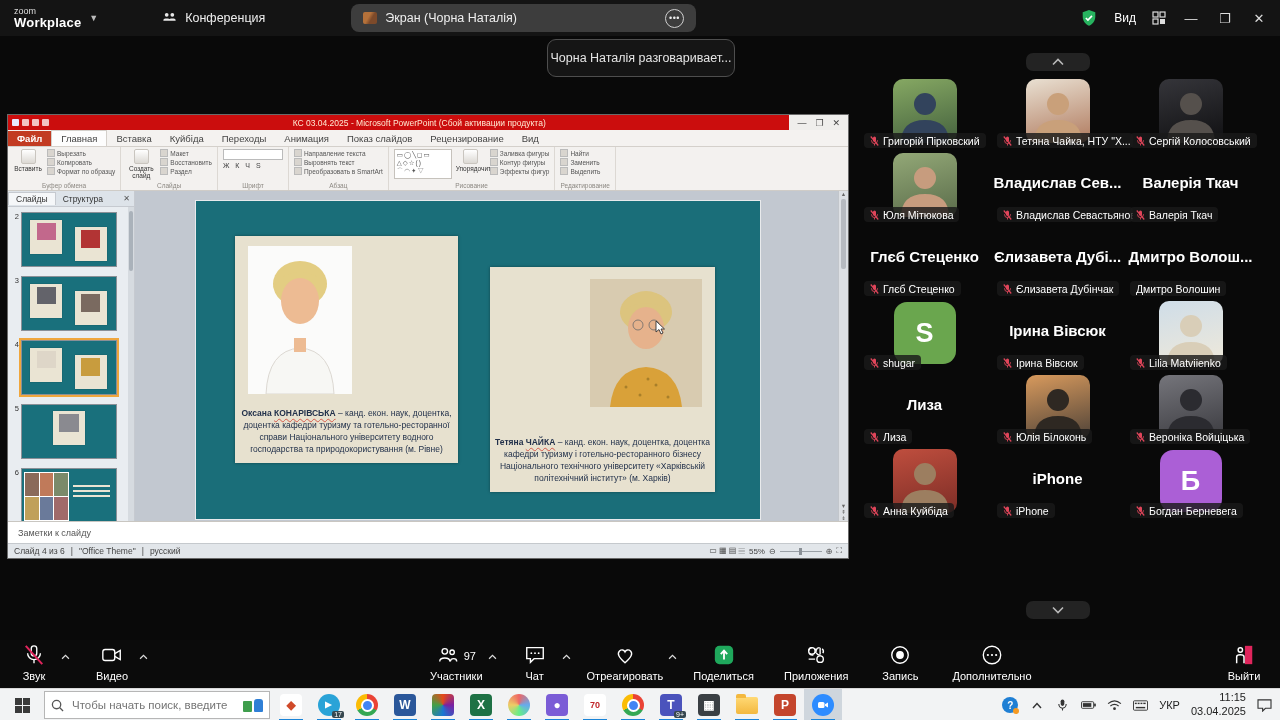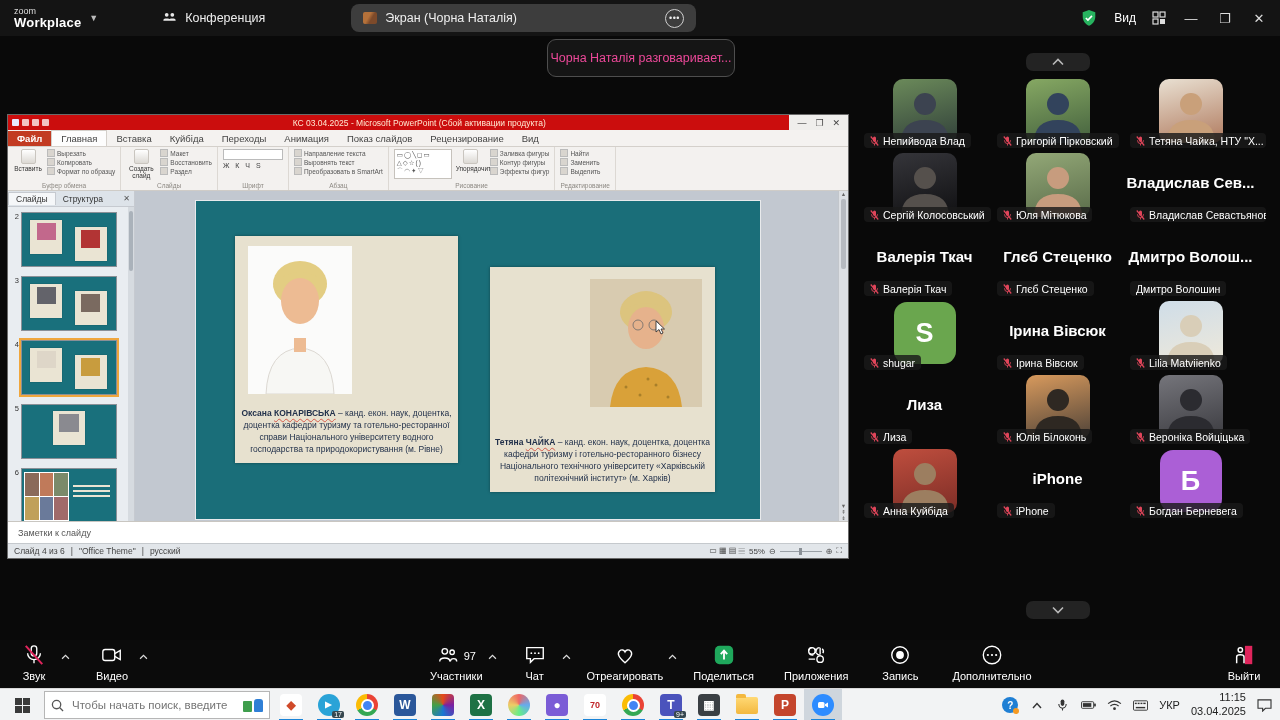--- a/index.html
+++ b/index.html
@@ -17,21 +17,21 @@
   .ztab-pill{margin-left:86px;background:#3d3d3d;border-radius:8px;height:28px;padding:0 12px;display:flex;align-items:center;gap:8px;}
   .mini-shot{width:14px;height:12px;border-radius:2px;background:linear-gradient(120deg,#b4713a 40%,#7d4a2a 60%);}
   .ellipsis-btn{width:17px;height:17px;border:1.3px solid #cfcfcf;border-radius:50%;display:flex;align-items:center;justify-content:center;font-size:9px;color:#eee;letter-spacing:.5px;margin-left:140px;}
   .tb-right{margin-left:auto;display:flex;align-items:center;gap:16px;margin-right:12px;}
   .shield{width:18px;height:18px;}
   .viewlbl{font-size:12px;}
   .grid-ic{width:14px;height:14px;}
   .winbtn{font-size:13px;color:#ddd;width:18px;text-align:center;}
 
   
-  #speakNote{position:absolute;left:547px;top:39px;width:186px;height:36px;background:#151515;border:1px solid #4e4e4e;border-radius:9px;color:#ec4899;font-size:12.5px;display:flex;align-items:center;justify-content:center;}
+  #speakNote{position:absolute;left:547px;top:39px;width:186px;height:36px;background:#151515;border:1px solid #4e4e4e;border-radius:9px;color:#e5e5e5;font-size:12.5px;display:flex;align-items:center;justify-content:center;}
 
   
   #ppt{position:absolute;left:8px;top:115px;width:840px;height:443px;background:#f2f0ee;display:flex;flex-direction:column;box-shadow:0 0 0 1px #6a6a6a;}
   #ppt-title{height:15px;background:#cb0d0d;display:flex;align-items:center;color:#ffe9d2;font-size:8.5px;}
   .qat{display:flex;gap:3px;margin-left:4px;align-items:center;}
   .qat span{width:7px;height:7px;background:rgba(255,255,255,.75);border-radius:1px;display:block;}
   .qat .q-ppt{background:#e8e8ff;}
   #ppt-title .t{flex:1;text-align:center;}
   .ppt-winbtns{background:#efeeec;height:100%;display:flex;align-items:center;color:#444;font-size:9px;gap:9px;padding:0 8px;}
   #ppt-tabs{height:16px;background:#f4f2f0;border-bottom:1px solid #d4d0cb;display:flex;align-items:flex-end;font-size:9.5px;color:#444;}
@@ -425,40 +425,20 @@
   </div>
 </div>
 
 <div class="scrollbtn" id="scrollUp">
   <svg width="12" height="8" viewBox="0 0 12 8">
         <path d="M1 6.5 L6 1.5 L11 6.5" stroke="#b9b9b9" stroke-width="1.6" fill="none"></path>
       </svg>
 </div>
 <div id="pgrid">
       <div class="tile">
-    <div class="tile-photo" style="display: block; background: linear-gradient(165deg, rgb(107, 138, 90), rgb(49, 64, 58)); color: rgb(60, 67, 80);">
-      <svg viewBox="0 0 64 64">
-            <circle cx="32" cy="25" r="11" fill="currentColor"></circle>
-            <path d="M8 64 Q8 41 32 41 Q56 41 56 64 Z" fill="currentColor"></path>
-          </svg>
-    </div>
-
-    <div class="tile-name">
-      <svg class="micico" viewBox="0 0 12 14">
-            <g fill="#e0455a">
-              <rect x="4" y="1" width="4" height="7" rx="2"></rect>
-            </g>
-            <path d="M2 6 a4 4.5 0 0 0 8 0" fill="none" stroke="#e0455a" stroke-width="1.2"></path>
-            <line x1="6" y1="10.5" x2="6" y2="13" stroke="#e0455a" stroke-width="1.2"></line>
-            <line x1="1" y1="1" x2="11" y2="13" stroke="#e0455a" stroke-width="1.6"></line>
-          </svg>
-      <span class="nm">Непийвода Влад</span>
-    </div>
-  </div>
-      <div class="tile">
     <div class="tile-photo" style="display: block; background: linear-gradient(165deg, rgb(134, 168, 99), rgb(68, 97, 62)); color: rgb(50, 67, 92);">
       <svg viewBox="0 0 64 64">
             <circle cx="32" cy="25" r="11" fill="currentColor"></circle>
             <path d="M8 64 Q8 41 32 41 Q56 41 56 64 Z" fill="currentColor"></path>
           </svg>
     </div>
 
     <div class="tile-name">
       <svg class="micico" viewBox="0 0 12 14">
             <g fill="#e0455a">
@@ -567,20 +547,35 @@
     <div class="tile-name">
       <svg class="micico" viewBox="0 0 12 14">
             <g fill="#e0455a">
               <rect x="4" y="1" width="4" height="7" rx="2"></rect>
             </g>
             <path d="M2 6 a4 4.5 0 0 0 8 0" fill="none" stroke="#e0455a" stroke-width="1.2"></path>
             <line x1="6" y1="10.5" x2="6" y2="13" stroke="#e0455a" stroke-width="1.2"></line>
             <line x1="1" y1="1" x2="11" y2="13" stroke="#e0455a" stroke-width="1.6"></line>
           </svg>
       <span class="nm">Глєб Стеценко</span>
+    </div>
+  </div>
+      <div class="tile">
+
+    <div class="tile-big" style="display: block;">Єлизавета Дубі...</div>
+    <div class="tile-name">
+      <svg class="micico" viewBox="0 0 12 14">
+            <g fill="#e0455a">
+              <rect x="4" y="1" width="4" height="7" rx="2"></rect>
+            </g>
+            <path d="M2 6 a4 4.5 0 0 0 8 0" fill="none" stroke="#e0455a" stroke-width="1.2"></path>
+            <line x1="6" y1="10.5" x2="6" y2="13" stroke="#e0455a" stroke-width="1.2"></line>
+            <line x1="1" y1="1" x2="11" y2="13" stroke="#e0455a" stroke-width="1.6"></line>
+          </svg>
+      <span class="nm">Єлизавета Дубінчак</span>
     </div>
   </div>
       <div class="tile">
 
     <div class="tile-big" style="display: block;">Дмитро Волош...</div>
     <div class="tile-name">
 
       <span class="nm">Дмитро Волошин</span>
     </div>
   </div>

